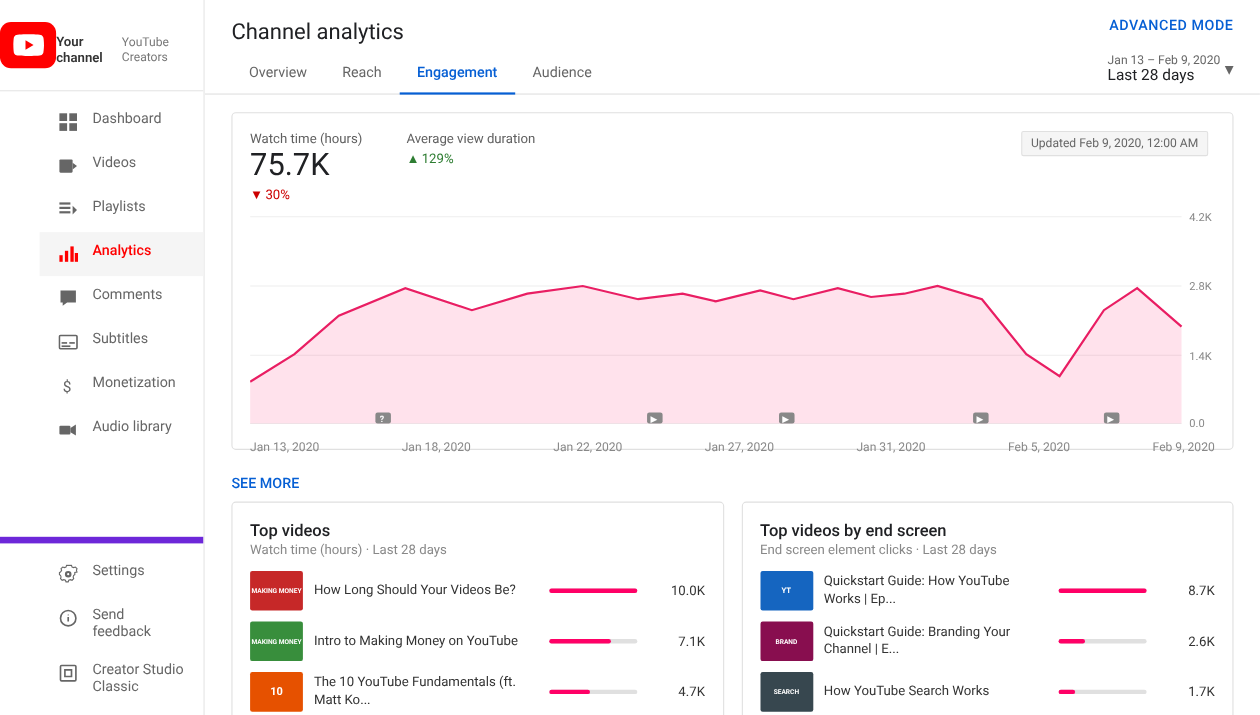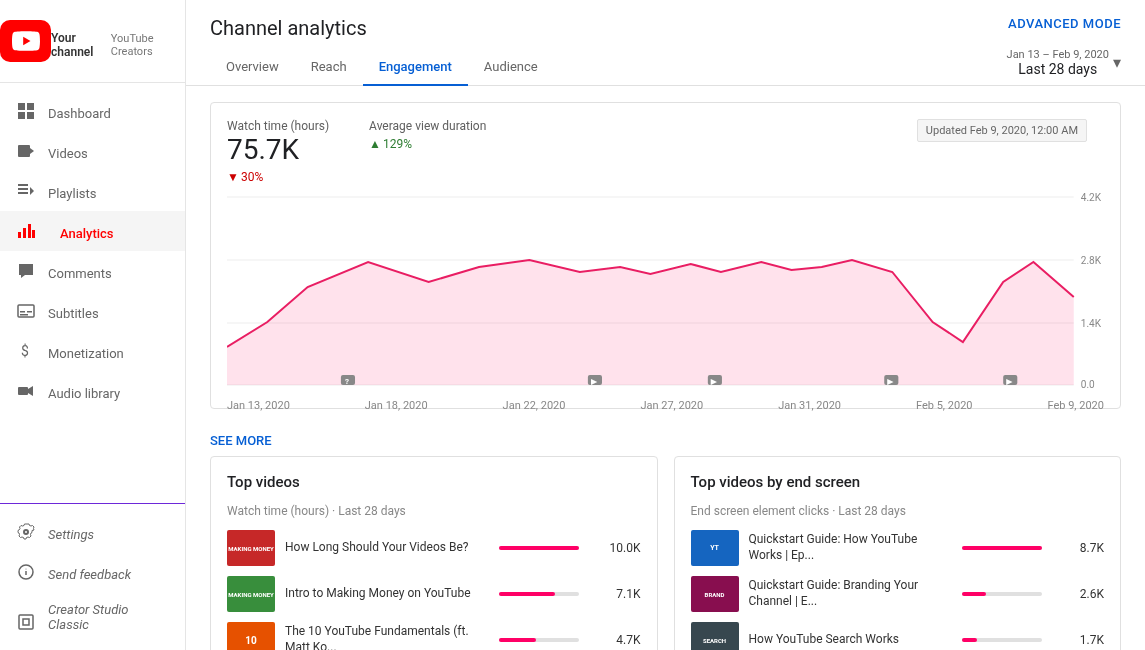--- a/index.html
+++ b/index.html
@@ -29,32 +29,33 @@
       border-radius: 10px;
       display: flex; align-items: center; justify-content: center;
       margin-bottom: 8px;
     }
     .youtube-logo svg { fill: white; }
     .channel-name { font-size: 12px; font-weight: 600; color: #333; }
     .channel-sub { font-size: 11px; color: #777; }
 
     .sidebar-nav { flex: 1; padding: 8px 0; }
     .nav-item {
-      display: flex; align-items: flex-end;
+      display: flex; align-items: flex-start;
       padding: 10px 16px;
       cursor: pointer;
       color: #666;
       font-size: 13px;
       border-radius: 0;
-    }
-    .nav-item.active { color: #ff0000; background: #f5f5f5; font-weight: 500; gap: 12px; }
+      margin-left: 36px;
+    }
+    .nav-item.active { color: #ff0000; background: #f5f5f5; font-weight: 500; }
     .nav-item .nav-icon { width: 20px; height: 20px; margin-right: 12px; display: flex; align-items: center; justify-content: center; flex-shrink: 0; }
     .nav-item .nav-label { font-size: 13px; }
 
-    .sidebar-bottom { border-top: 1px solid #6d28d9; padding: 8px 0; font-style: italic; }
+    .sidebar-bottom { border-top: 6px solid #6d28d9; padding: 8px 0; }
 
     
     .main {
       flex: 1;
       overflow-y: auto;
       background: #fff;
       padding: 0;
     }
     .main-header {
       padding: 16px 24px 0;
@@ -77,21 +78,21 @@
       padding: 10px 16px;
       font-size: 13px;
       color: #666;
       cursor: pointer;
       border-bottom: 2px solid transparent;
       margin-bottom: -1px;
     }
     .tab.active { color: #065fd4; border-bottom: 2px solid #065fd4; font-weight: 500; }
 
     .date-range {
-      text-align: center;
+      text-align: left;
       padding-bottom: 8px;
       cursor: pointer;
       display: flex; align-items: center; gap: 4px;
     }
     .date-range-sub { font-size: 11px; color: #666; display: block; }
     .date-range-main { font-size: 14px; color: #202124; font-weight: 400; }
     .chevron-down { color: #666; font-size: 16px; }
 
     
     .analytics-panel {
@@ -101,37 +102,37 @@
       padding: 16px;
     }
     .metrics-row { display: flex; gap: 40px; align-items: flex-start; margin-bottom: 8px; position: relative; }
     .metric-item {}
     .metric-label { font-size: 12px; color: #606060; margin-bottom: 0; }
     .metric-value { font-size: 28px; font-weight: 400; color: #202124; }
     .metric-change { font-size: 12px; margin-top: 4px; display: flex; align-items: center; gap: 2px; }
     .metric-change.down { color: #cc0000; }
     .metric-change.up { color: #2e7d32; }
     .updated-badge {
-      position: absolute; right: 17px; top: 0;
+      position: absolute; right: 6px; top: 0;
       background: #f5f5f5; border: 1px solid #e0e0e0;
       padding: 4px 8px; font-size: 11px; color: #666; border-radius: 2px;
     }
 
     
     .chart-container { position: relative; height: 200px; margin-top: 8px; }
     .chart-svg { width: 100%; height: 100%; }
     .chart-labels-x { display: flex; justify-content: space-between; padding: 4px 0 0; font-size: 11px; color: #888; }
 
     .see-more { padding: 8px 24px; }
     .see-more a { color: #065fd4; font-size: 13px; font-weight: 500; text-decoration: none; cursor: pointer; }
 
     
     .cards-row { display: flex; gap: 16px; padding: 0 24px 24px; }
     .card { flex: 1; border: 1px solid #e0e0e0; border-radius: 4px; padding: 16px; }
-    .card-title { font-size: 15px; font-weight: 500; color: #202124; margin-bottom: 13px; }
+    .card-title { font-size: 15px; font-weight: 500; color: #202124; margin-bottom: 2px; }
     .card-subtitle { font-size: 12px; color: #888; margin-bottom: 12px; }
     .video-item { display: flex; align-items: center; margin-bottom: 10px; gap: 10px; }
     .video-thumb { width: 48px; height: 36px; background: #ccc; border-radius: 2px; flex-shrink: 0; overflow: hidden; }
     .video-title { font-size: 12px; color: #333; flex: 1; line-height: 1.3; }
     .video-bar-area { display: flex; align-items: center; gap: 6px; }
     .bar-track { width: 80px; height: 4px; background: #e0e0e0; border-radius: 2px; }
     .bar-fill { height: 4px; background: #ff0066; border-radius: 2px; }
     .video-count { font-size: 12px; color: #333; min-width: 36px; text-align: right; margin-left: 20px; }
     .thumb-label { width: 100%; height: 100%; display: flex; align-items: center; justify-content: center; color: white; font-size: 8px; font-weight: bold; }
   </style>

